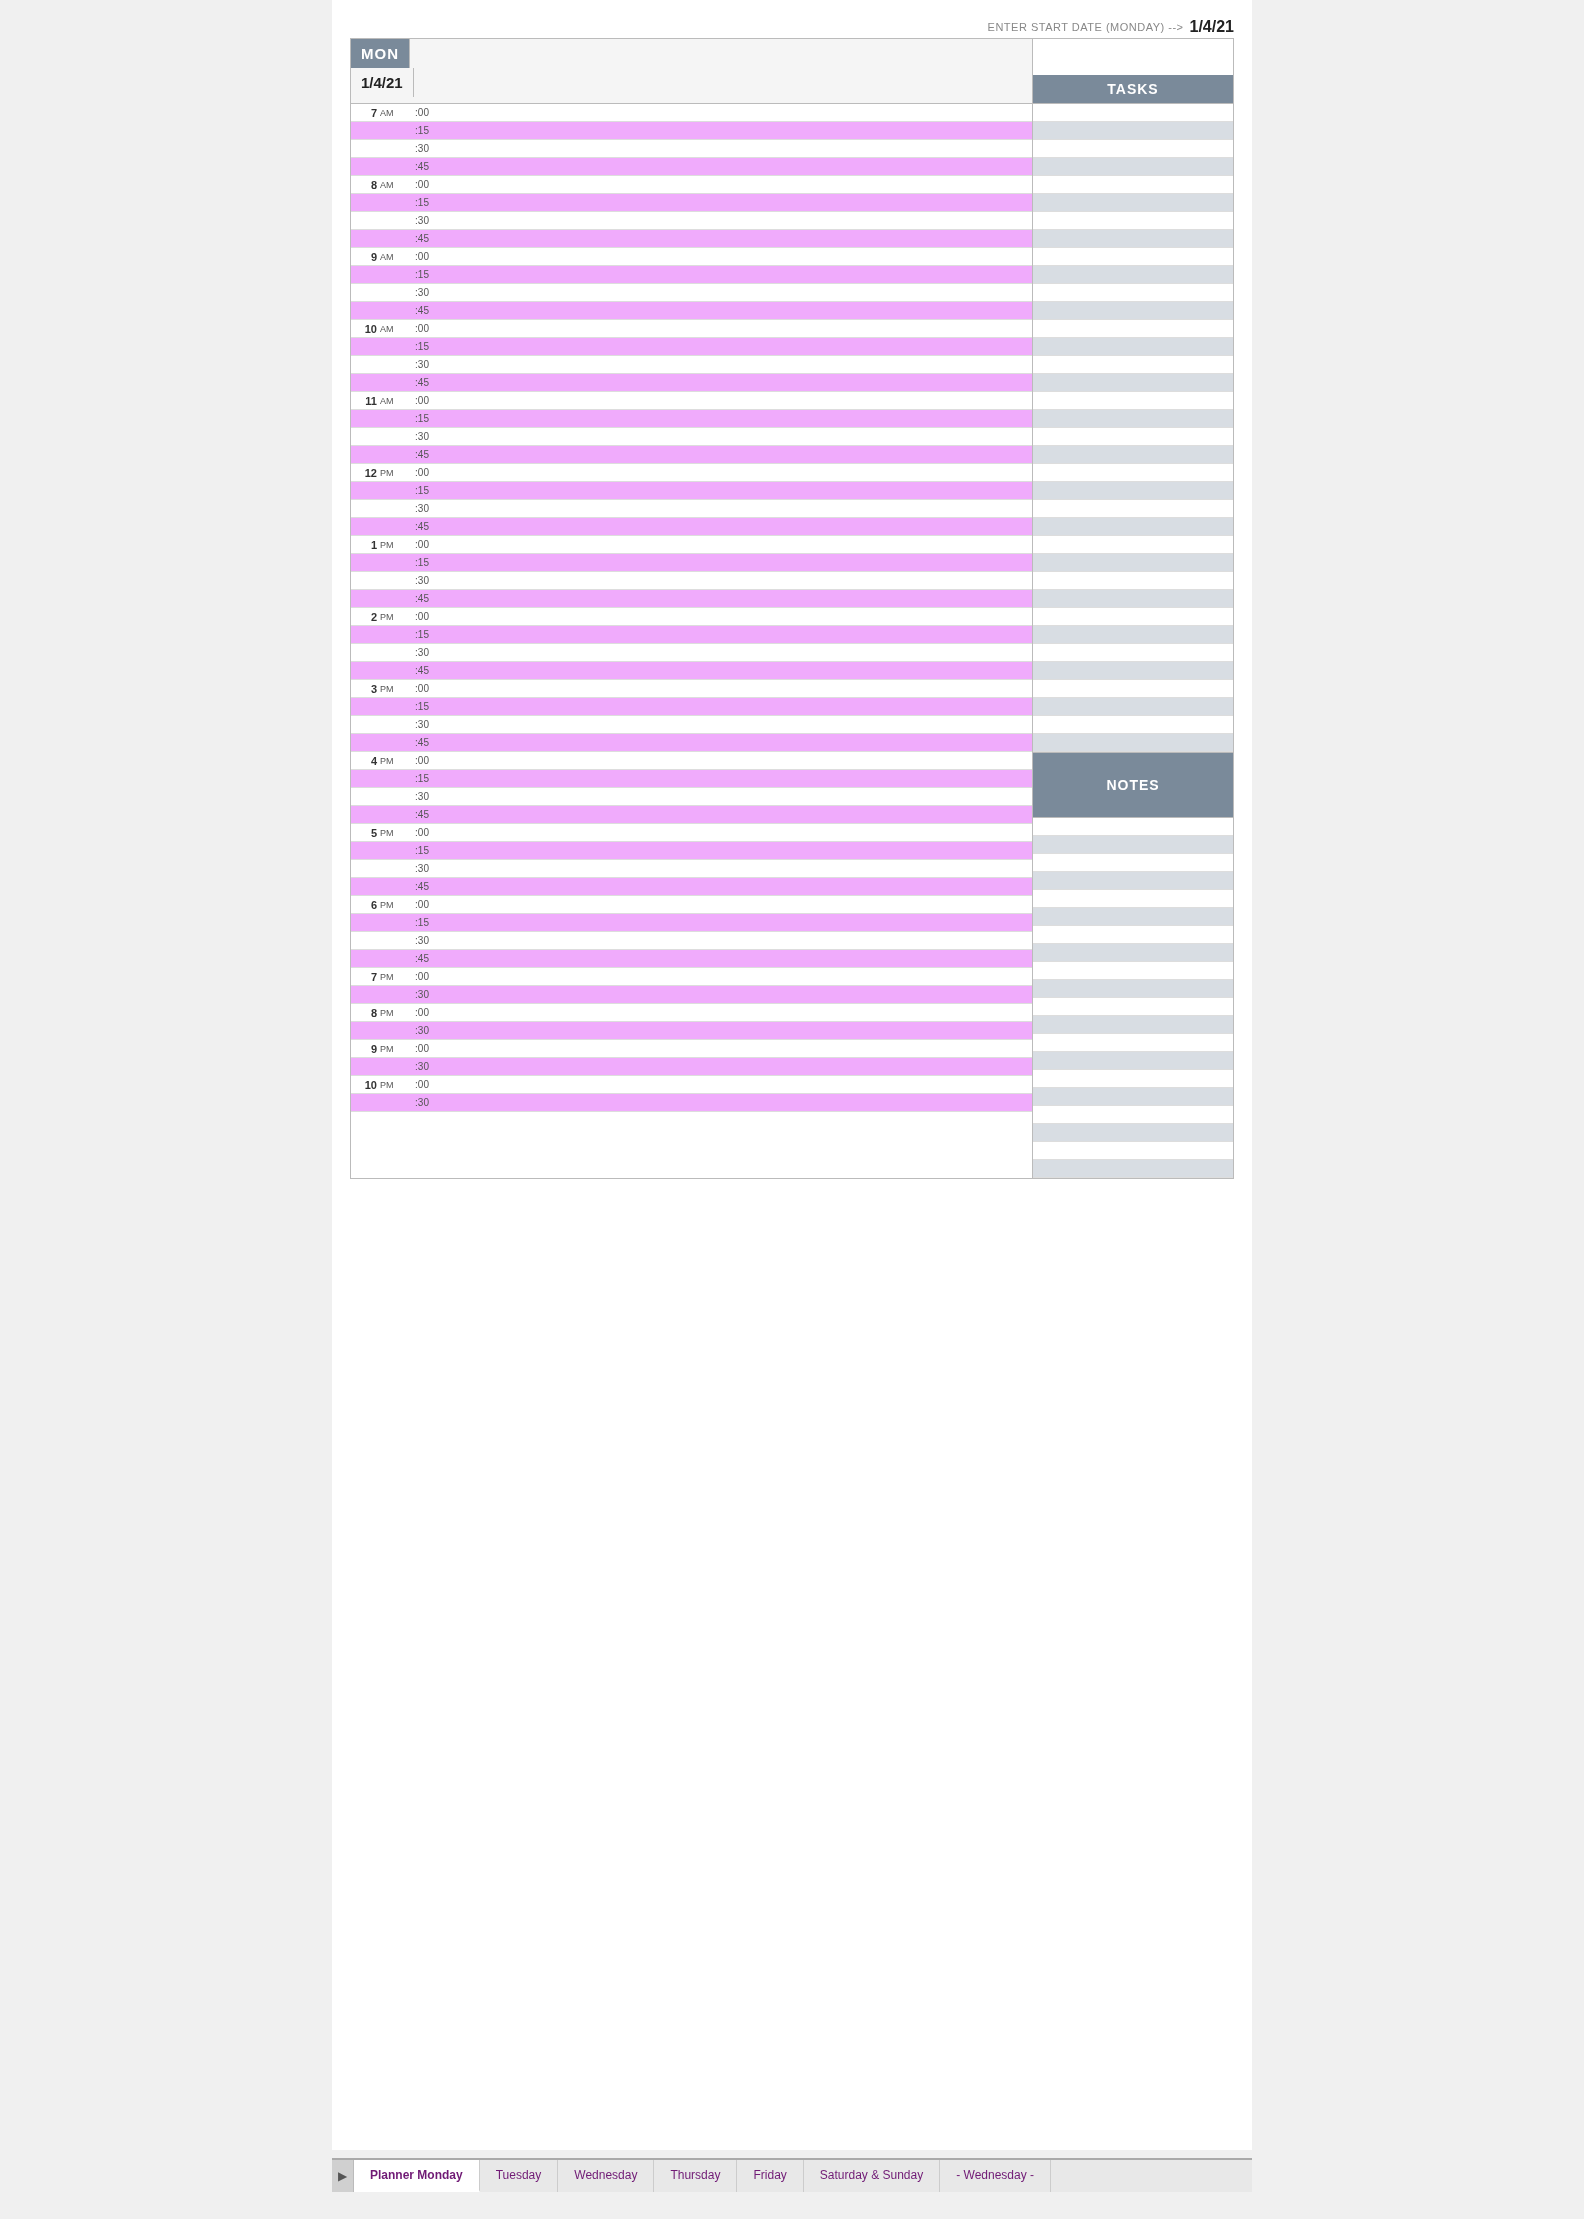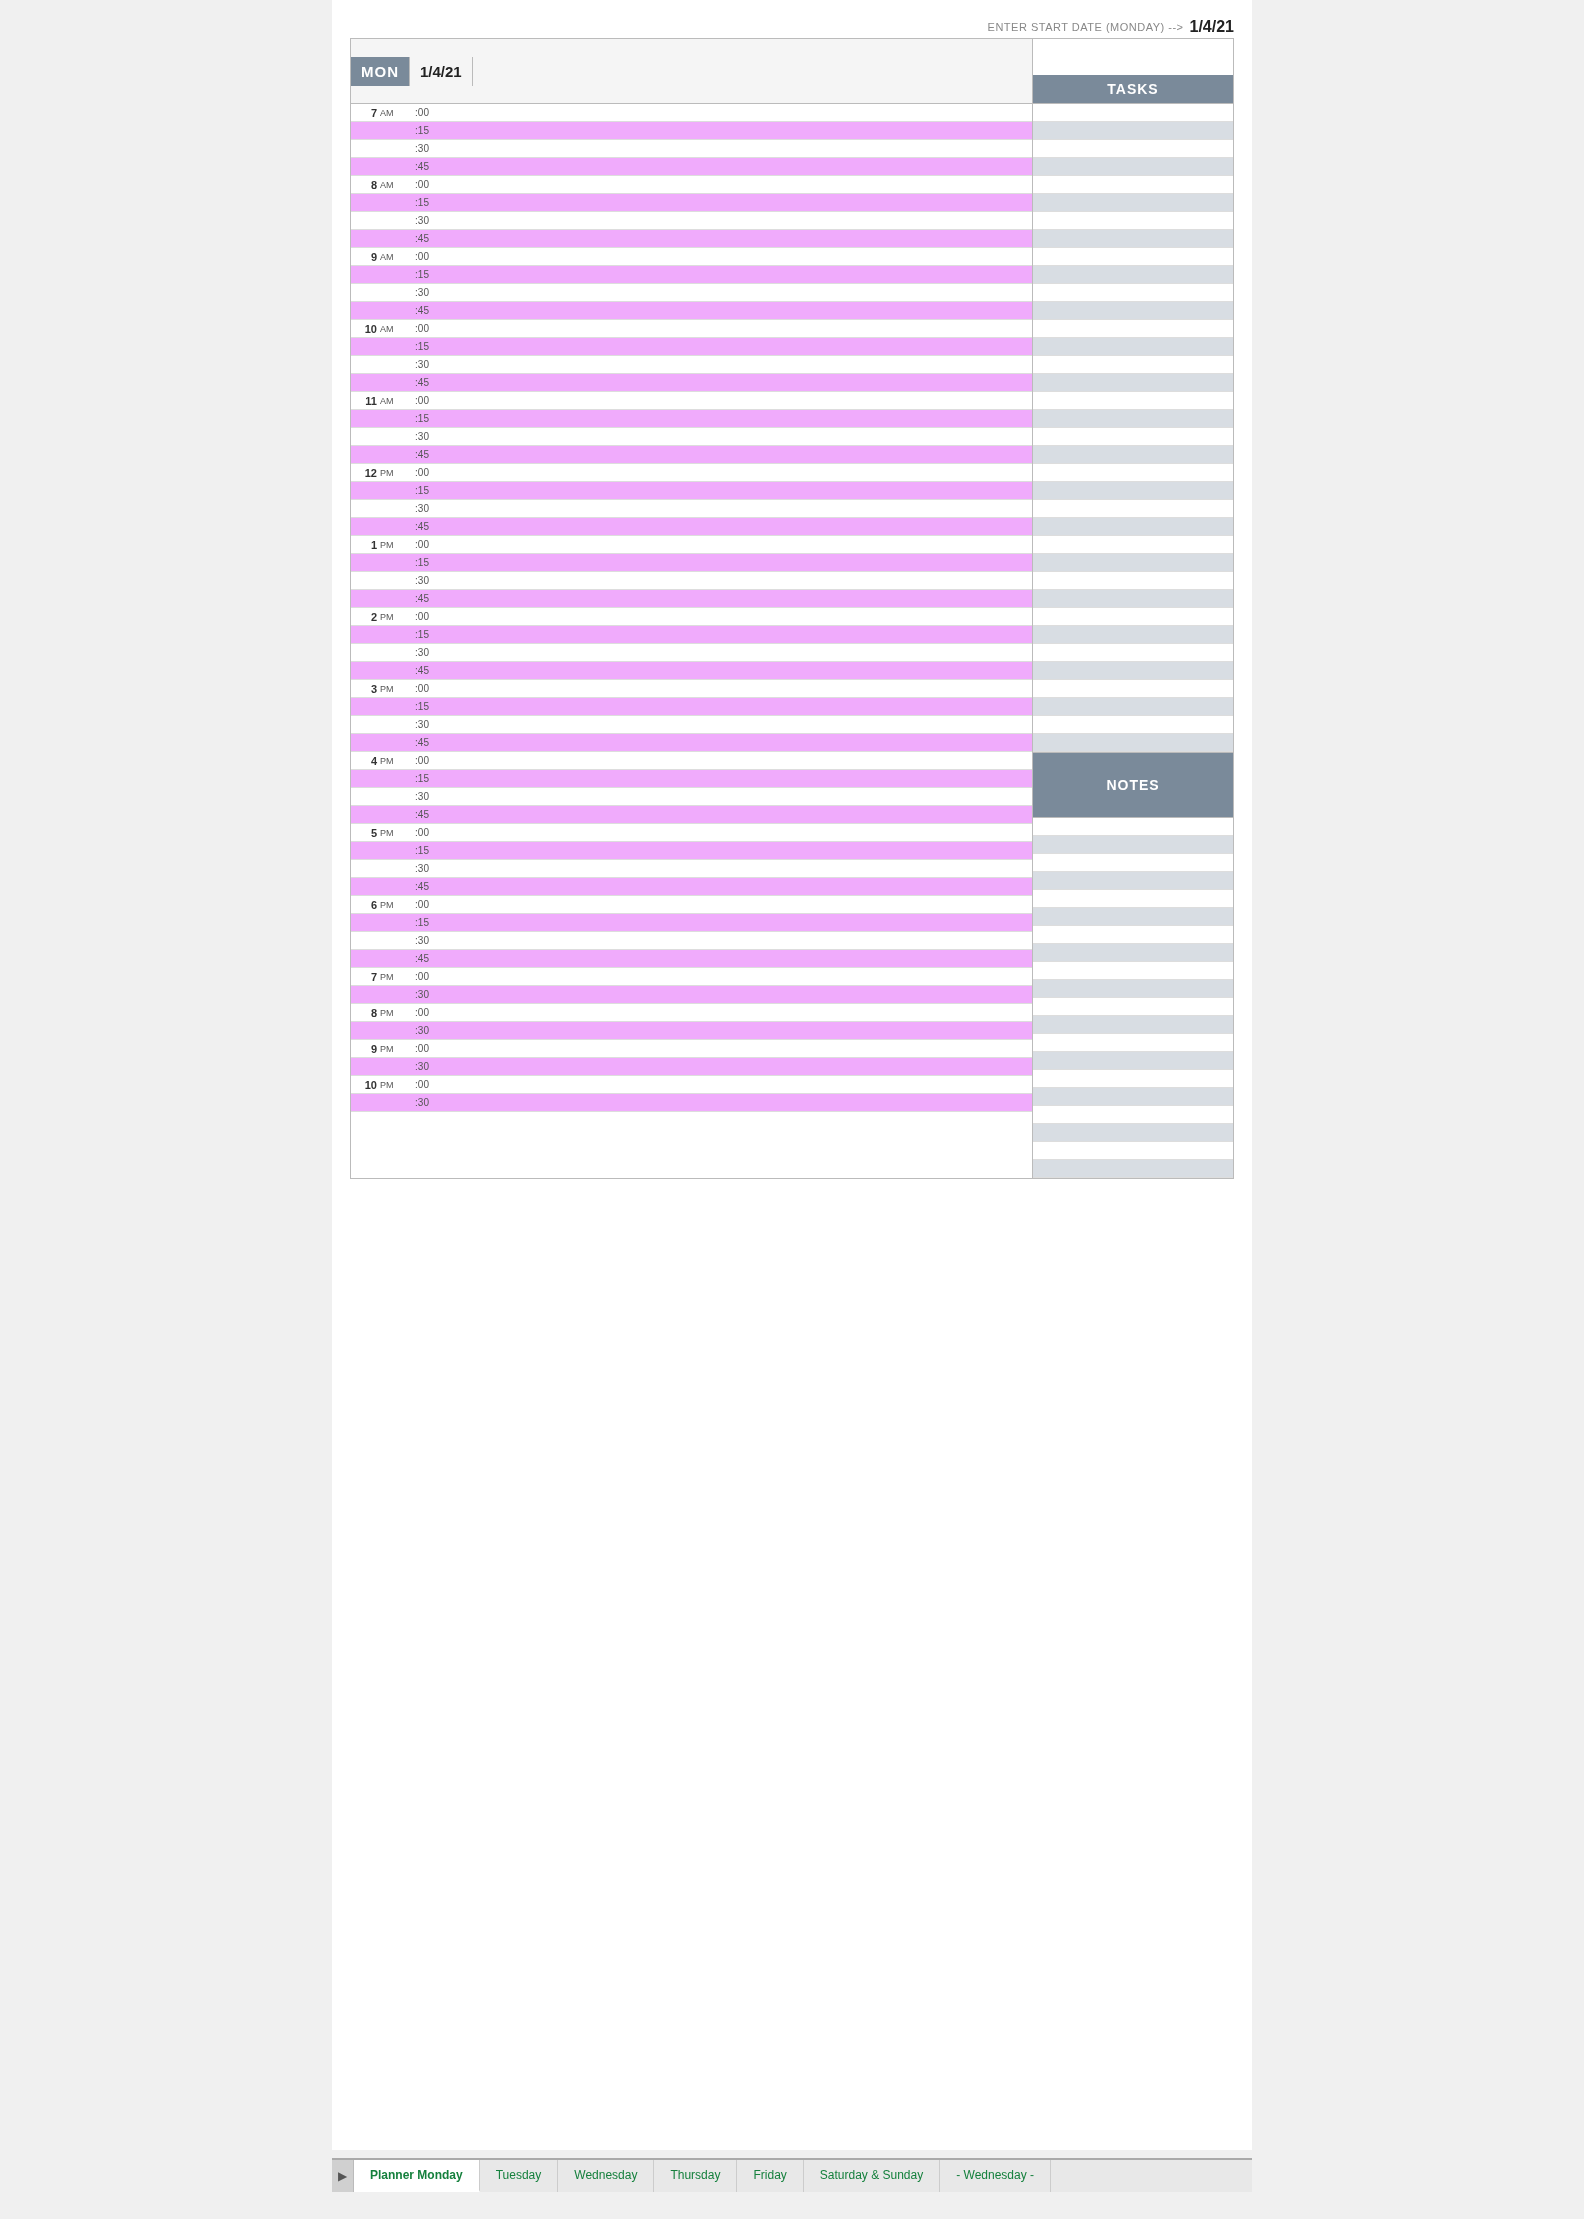--- a/index.html
+++ b/index.html
@@ -62,24 +62,25 @@
       font-size: 15px;
       font-weight: bold;
       color: #222;
       padding: 6px 10px;
       border-right: 1px solid #bbb;
       display: inline-flex;
       align-items: center;
     }
     .header-left {
       display: flex;
-      align-items: center;
+      align-items: flex-start;
       background: #f5f5f5;
       border-right: 1px solid #bbb;
       border-bottom: 1px solid #bbb;
+      flex-direction: column;
     }
     .header-tasks {
       background: #7a8a9a;
       color: #fff;
       font-weight: bold;
       font-size: 14px;
       text-align: center;
       padding: 6px 4px;
       letter-spacing: 1px;
       border-bottom: 1px solid #bbb;
@@ -182,21 +183,21 @@
       justify-content: center;
       font-size: 12px;
       color: #555;
       cursor: pointer;
       border-right: 1px solid #bbb;
       flex-shrink: 0;
     }
     .tab {
       padding: 8px 16px;
       font-size: 12px;
-      color: #15803d;
+      color: #701a75;
       cursor: pointer;
       border-right: 1px solid #ccc;
       white-space: nowrap;
     }
     .tab.active {
       background: #ffffff;
       font-weight: bold;
       border-bottom: 2px solid #ffffff;
     }
   </style>

